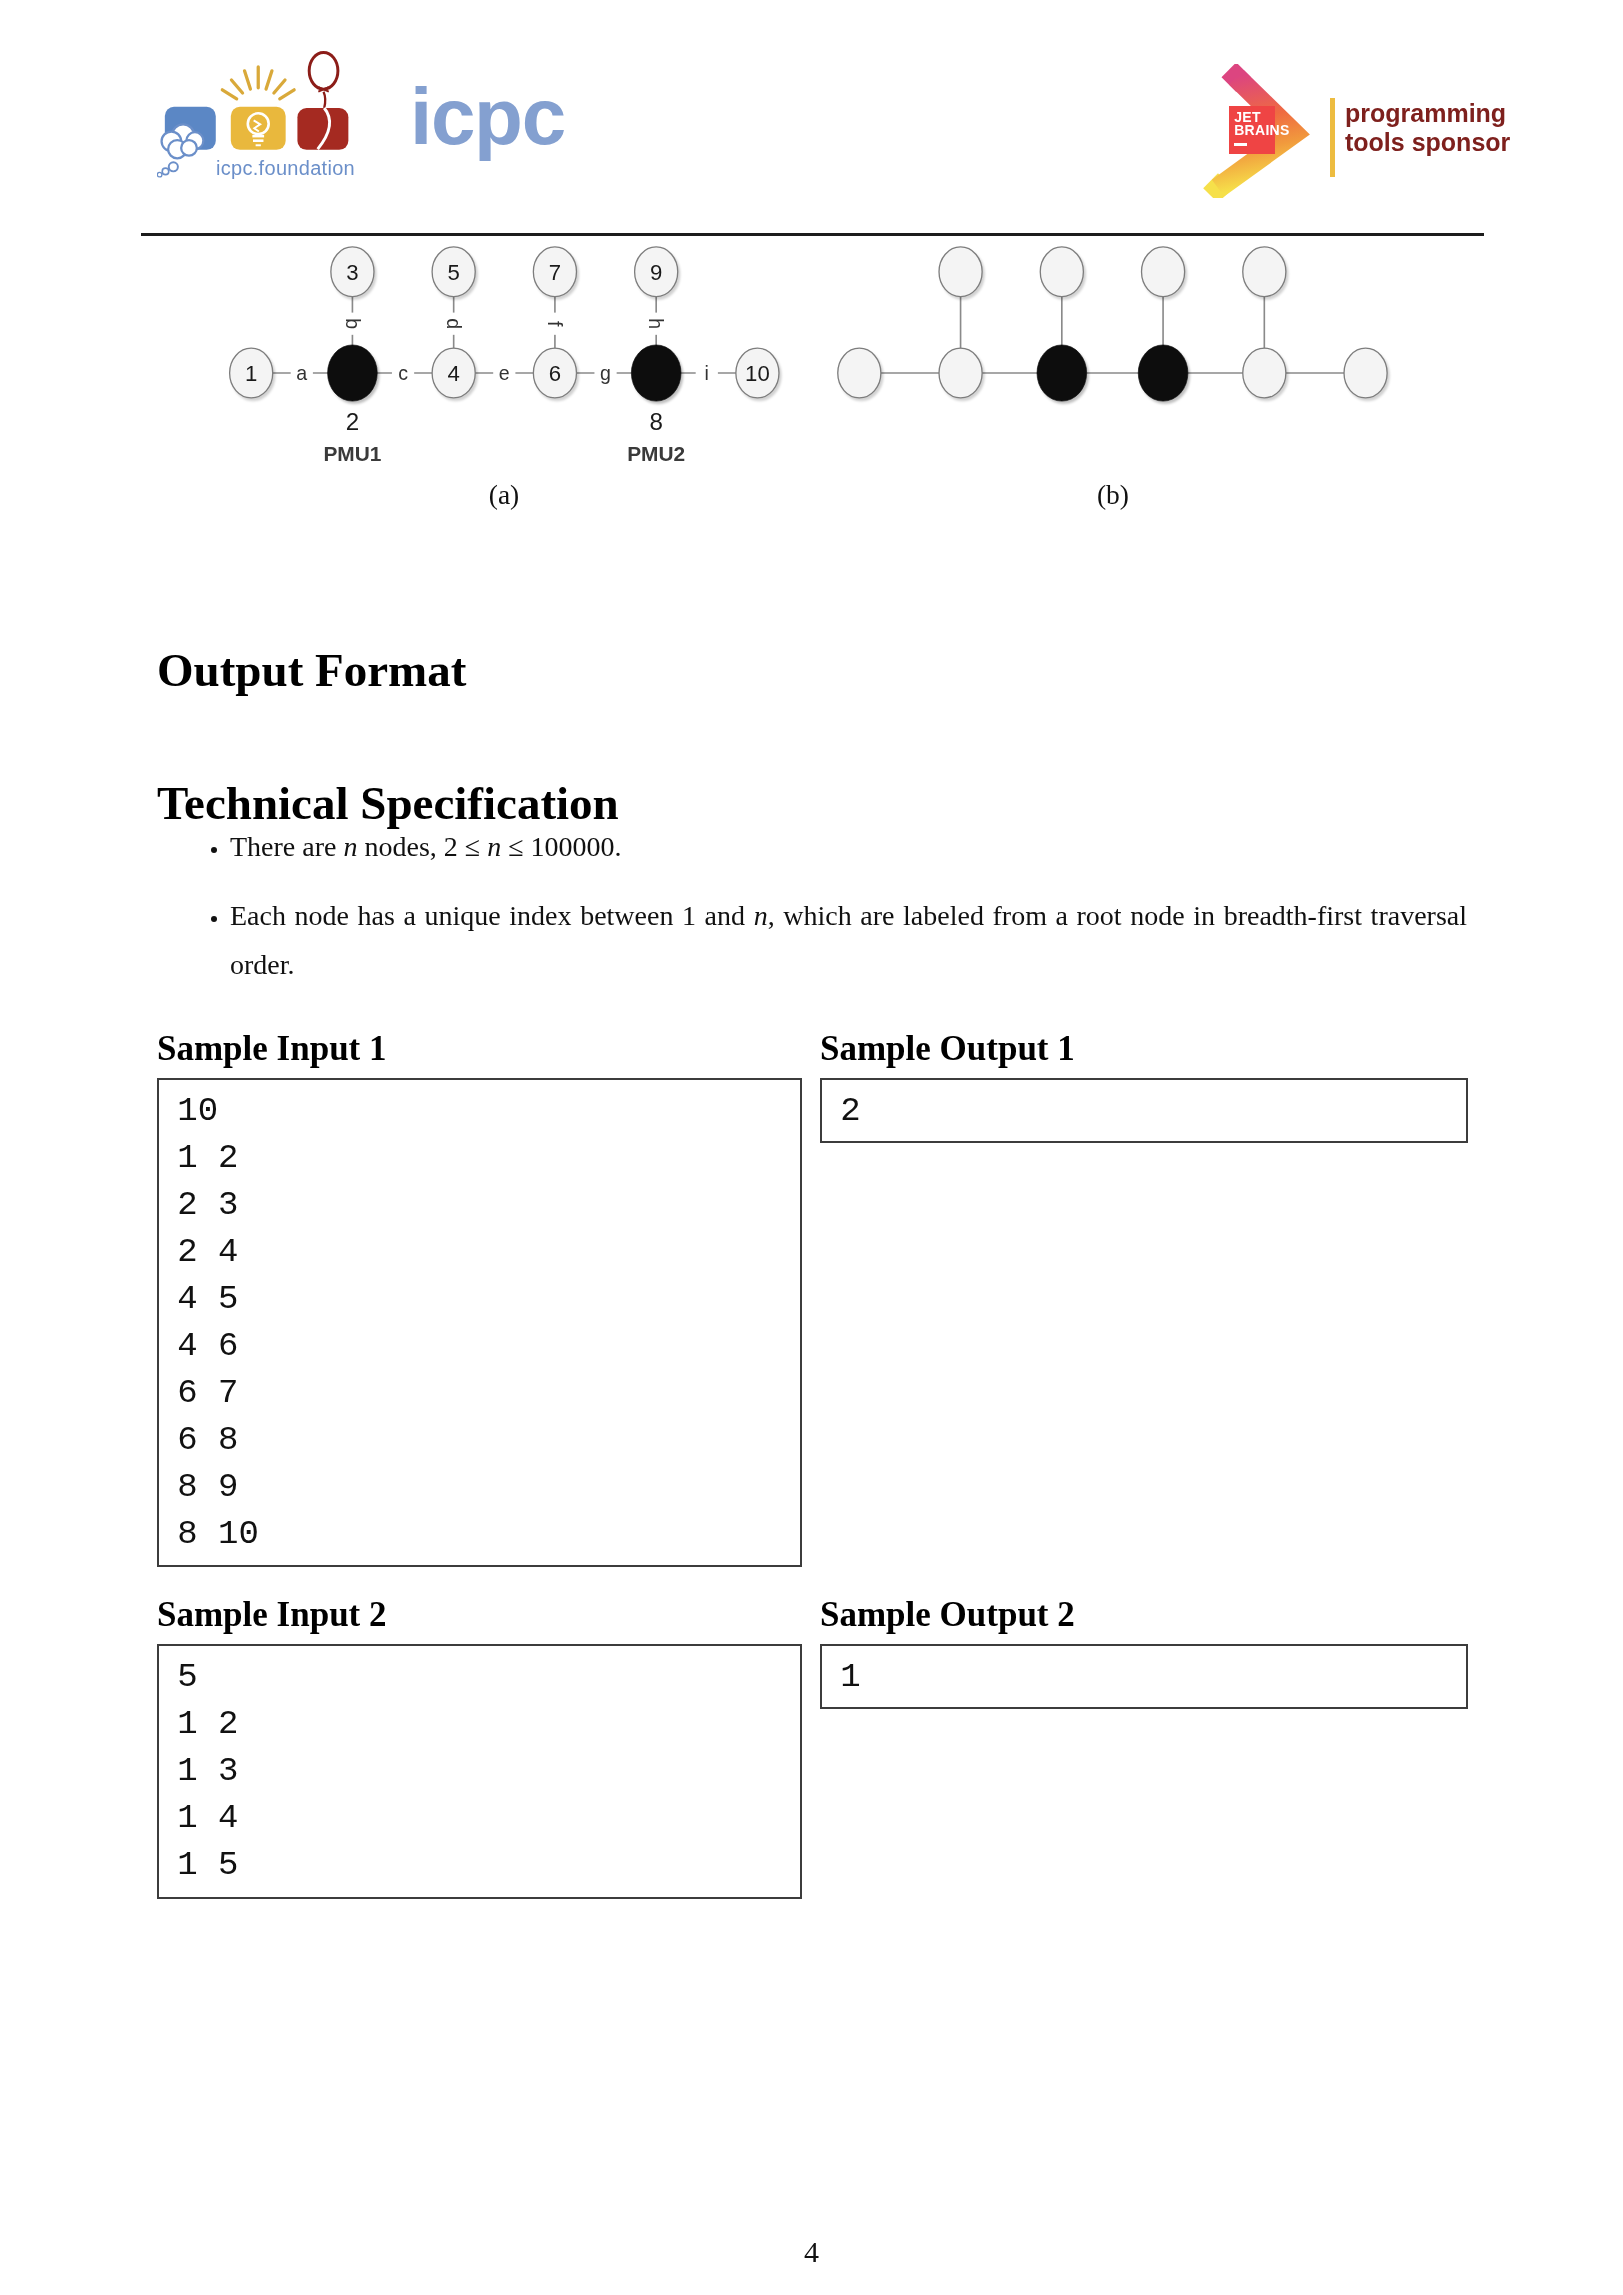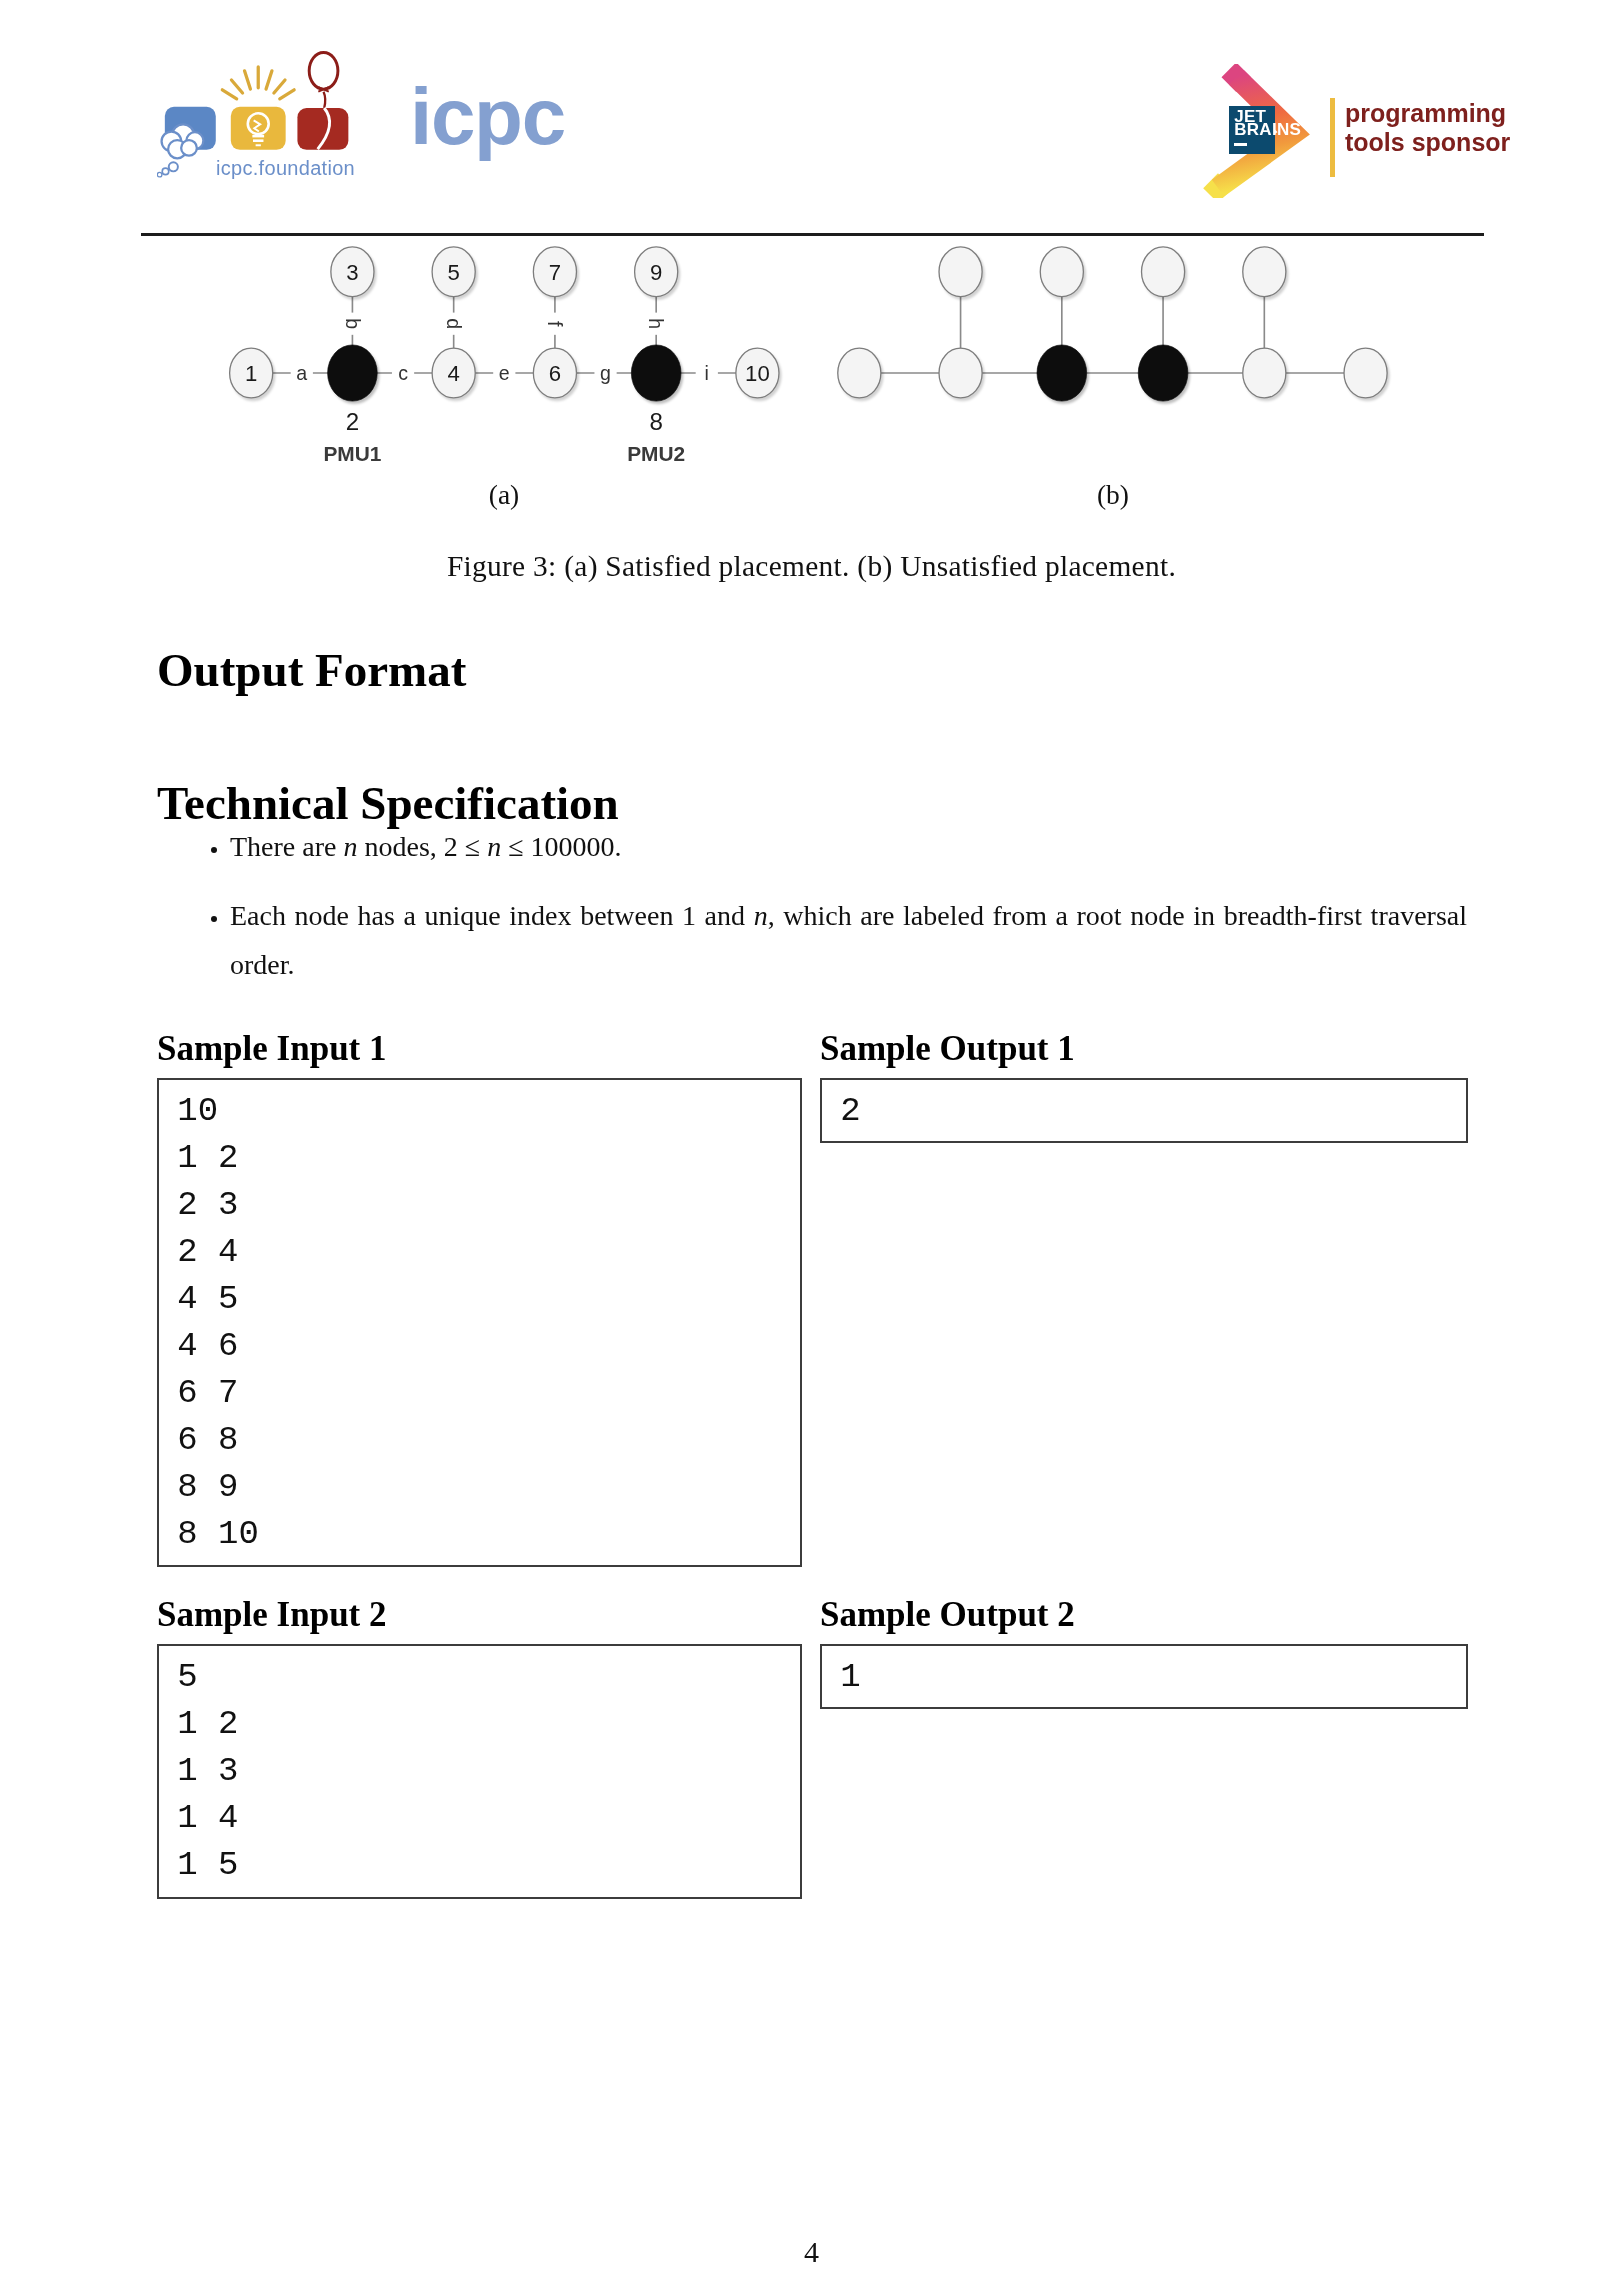--- a/index.html
+++ b/index.html
@@ -12,23 +12,23 @@
 
   
   #foundation-logo{left:157px;top:38px;width:209px;height:144px;}
   #foundation-label{left:216px;top:157px;width:157px;text-align:left;
     font-family:"Liberation Sans",sans-serif;font-size:20px;color:#6b8fc9;letter-spacing:0.3px;}
   #icpc-wordmark{left:378px;top:77px;font-family:"Liberation Sans",sans-serif;
     font-size:80px;font-weight:bold;color:#84a0d0;letter-spacing:-1.3px;line-height:1;margin-left:32px;}
   #org-lines{left:548px;top:96px;font-family:"Liberation Sans",sans-serif;
     font-size:29px;font-weight:bold;color:#1c3a67;line-height:31px;letter-spacing:-0.3px;}
   #jetbrains-logo{left:1201px;top:64px;width:111px;height:134px;}
-  #jetbrains-box{left:1229px;top:106px;width:46px;height:48px;background:#0c4a6e;
+  #jetbrains-box{left:1229px;top:106px;width:46px;height:48px;background:#ef4444;
     color:#fff;font-family:"Liberation Sans",sans-serif;font-weight:bold;
-    font-size:17px;line-height:12.4px;padding:5.2px 0 0 5.2px;box-sizing:border-box;letter-spacing:0.3px;}
+    font-size:14px;line-height:12.4px;padding:5.2px 0 0 5.2px;box-sizing:border-box;letter-spacing:0.3px;}
   #jetbrains-dash{left:1234px;top:143px;width:13px;height:3.3px;background:#fff;}
   #sponsor-divider{left:1330px;top:98px;width:4.6px;height:79px;background:#edbc40;}
   #sponsor-lines{left:1345px;top:99px;font-family:"Liberation Sans",sans-serif;
     font-size:25px;font-weight:600;color:#7e201d;line-height:29.4px;}
 
   
   #doc-title{left:0;top:194px;width:1623px;text-align:center;font-size:31px;letter-spacing:1px;color:#111;}
   #title-rule{left:141px;top:233px;width:1343px;height:2.6px;background:#1c1c1c;}
 
   
@@ -222,21 +222,20 @@
       <ellipse cx="664" cy="196" rx="33" ry="38" class="nodeW"></ellipse>
       <ellipse cx="819" cy="196" rx="33" ry="38" class="nodeW"></ellipse>
       <ellipse cx="199" cy="41" rx="33" ry="38" class="nodeW"></ellipse>
       <ellipse cx="354" cy="41" rx="33" ry="38" class="nodeW"></ellipse>
       <ellipse cx="509" cy="41" rx="33" ry="38" class="nodeW"></ellipse>
       <ellipse cx="664" cy="41" rx="33" ry="38" class="nodeW"></ellipse>
     </svg>
 
   <div id="subfig-a-label" class="abs subfig-label">(a)</div>
   <div id="subfig-b-label" class="abs subfig-label">(b)</div>
-  <div id="figure-caption" class="abs">Figure 3: (a) Satisfied placement. (b) Unsatisfied placement.</div>
 
   <div id="output-format-heading" class="abs section-heading">Output Format</div>
 
   <div id="tech-spec-heading" class="abs section-heading">Technical Specification</div>
   <ul id="tech-bullets" class="abs">
       <li><span>There are </span><i>n</i><span> nodes, 2 ≤ </span><i>n</i><span> ≤ 100000.</span></li>
       <li><span>Each node has a unique index between 1 and </span><i>n</i><span>, which are labeled from a root node in breadth-first traversal order.</span></li>
     </ul>
 
   <div id="sample-input-1-heading" class="abs sample-heading">Sample Input 1</div>

